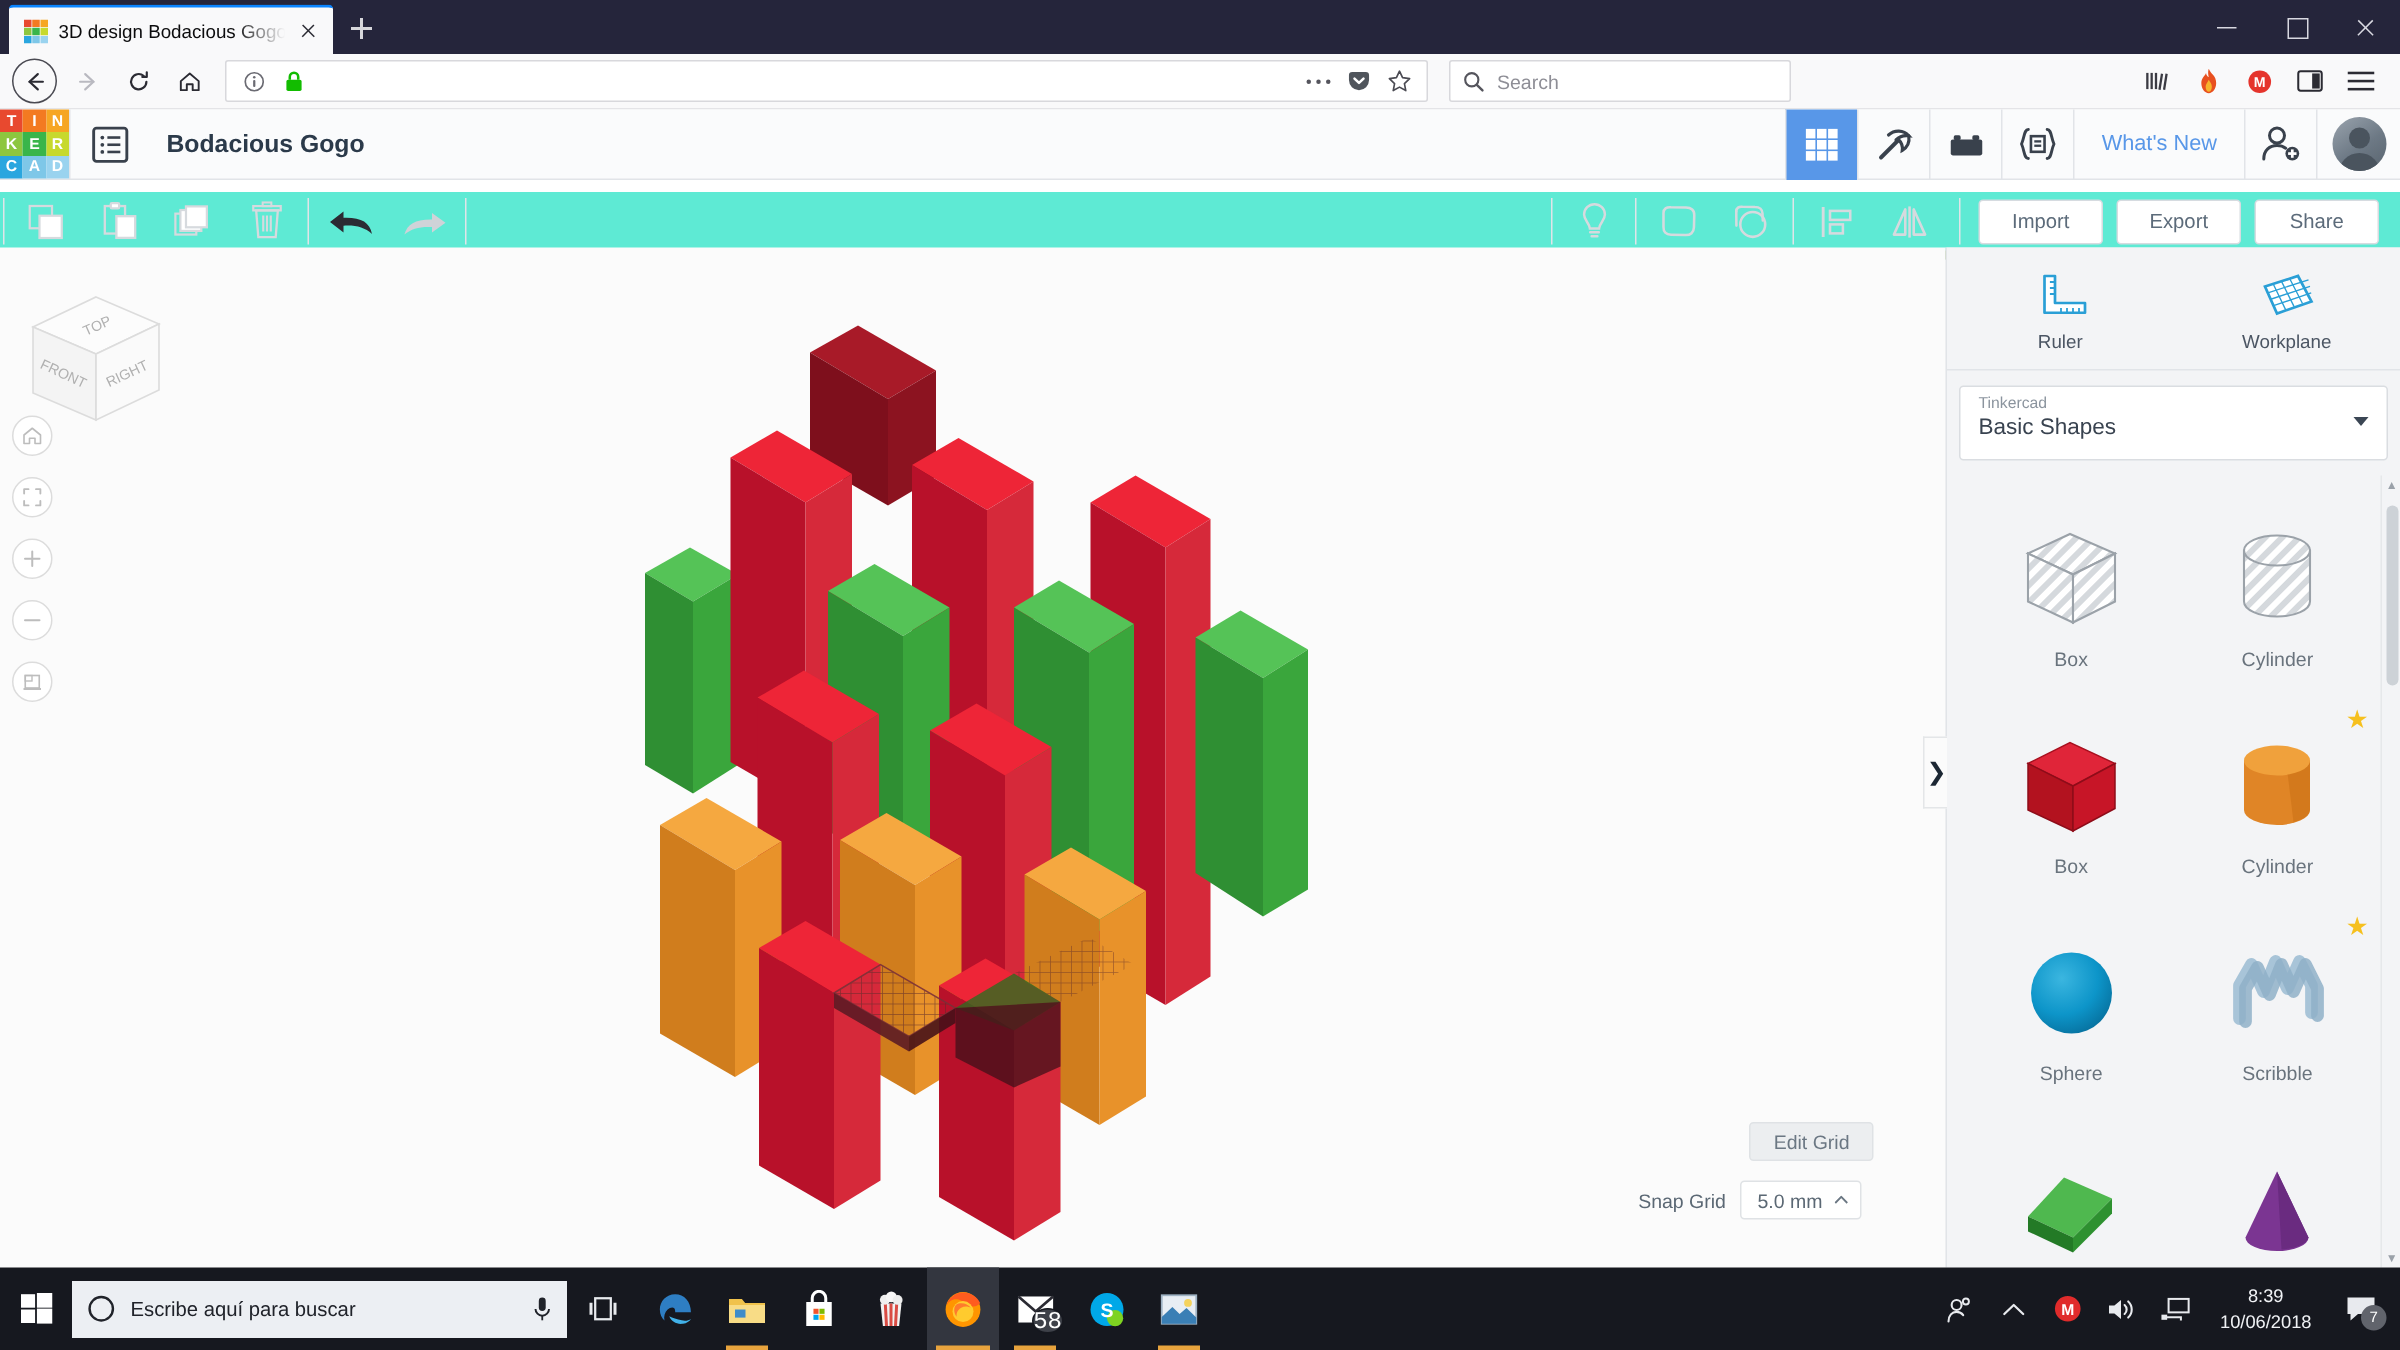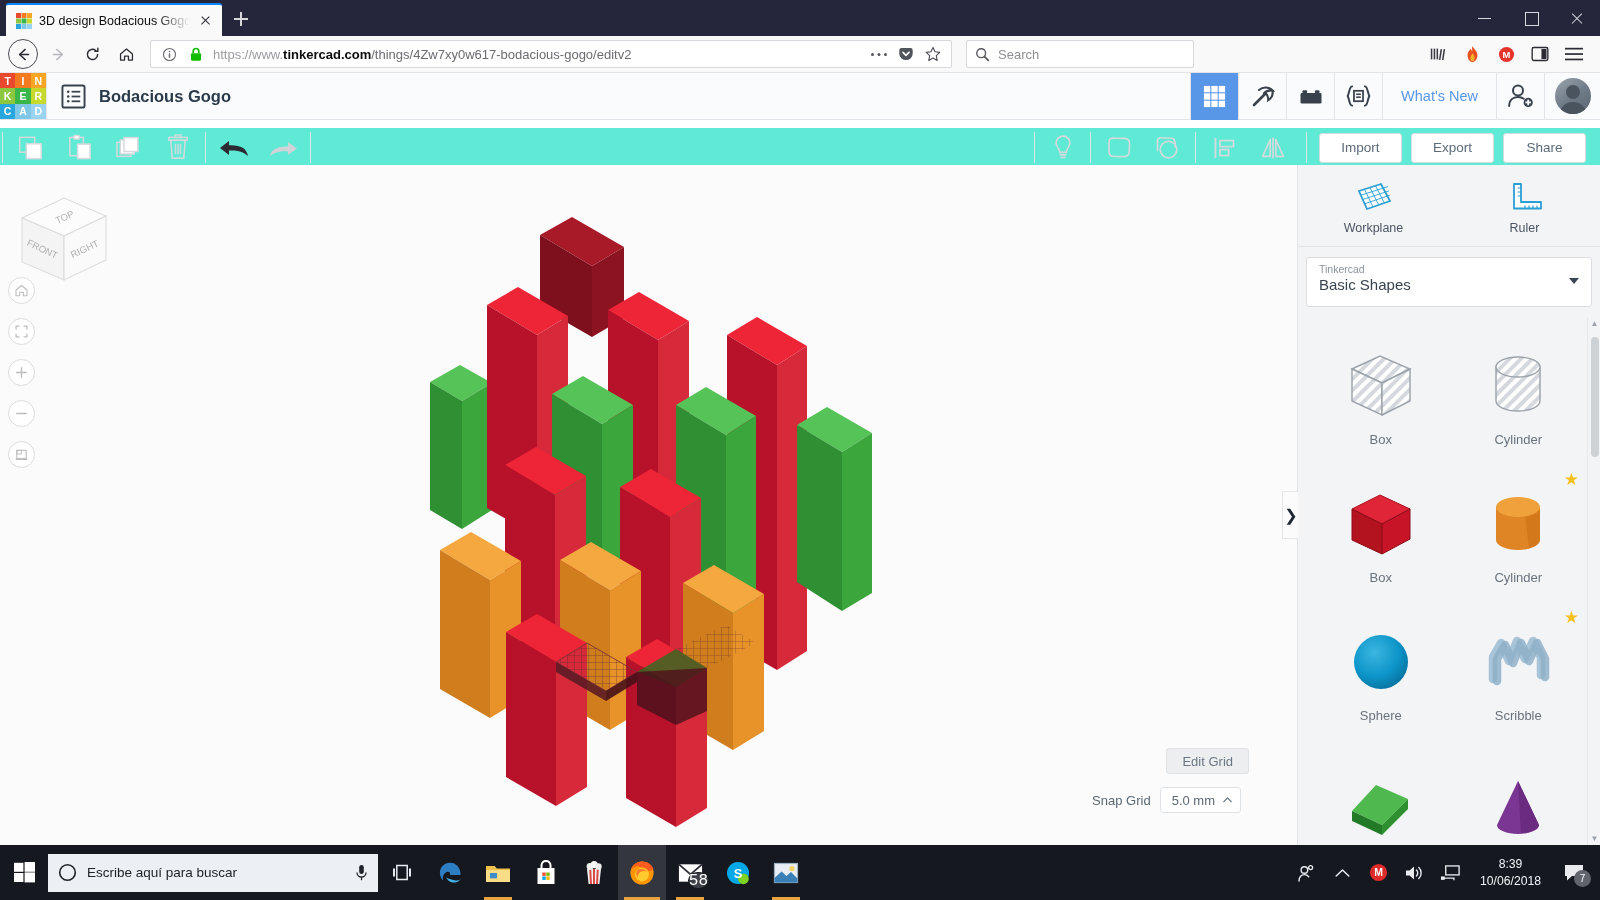--- a/index.html
+++ b/index.html
@@ -106,21 +106,21 @@
     align-content: center;
   }
   .tc-logo span {
     display: flex; align-items: center; justify-content: center;
     font-size: 10.5px; font-weight: 700; color: #fff; font-family: "Liberation Sans", sans-serif;
   }
   .hdr-divider { width: 1px; height: 47px; background: #e1e4e8; }
   .hdr-listbtn {
     width: 52px; height: 47px; display: flex; align-items: center; justify-content: center;
   }
-  .hdr-title { font-size: 16.5px; color: #2b3a4a; font-weight: 700; }
+  .hdr-title { font-size: 16.5px; color: #2b3a4a; font-weight: 700; margin-left: 12px; }
   .hdr-right { margin-left: auto; display: flex; align-items: stretch; height: 47px; }
   .hdr-ico {
     width: 48px; display: flex; align-items: center; justify-content: center;
     border-left: 1px solid #e1e4e8; color: #3b4e63;
   }
   .hdr-ico.active { background: #5897e8; color: #fff; }
   .hdr-whatsnew {
     display: flex; align-items: center; padding: 0 18px; border-left: 1px solid #e1e4e8;
     font-size: 14.5px; color: #5897e8;
   }
@@ -355,21 +355,20 @@
             <circle cx="8" cy="4.8" r="0.9" fill="#6b6b73"></circle>
             <rect x="7.2" y="6.7" width="1.6" height="5" rx="0.7" fill="#6b6b73"></rect>
           </svg>
       </span>
       <span class="url-ico">
         <svg width="14" height="15" viewBox="0 0 14 16">
             <rect x="1.6" y="6.6" width="10.8" height="8" rx="1.2" fill="#12bc00"></rect>
             <path d="M4 6.6 V4.6 A3 3 0 0 1 10 4.6 V6.6" stroke="#12bc00" stroke-width="1.8" fill="none"></path>
           </svg>
       </span>
-      <span class="url-text">https://www.<b>tinkercad.com</b><i>/things/4Zw7xy0w617-bodacious-gogo/editv2</i></span>
       <span class="url-spacer"></span>
       <span class="url-ico">
         <svg width="18" height="5" viewBox="0 0 18 5">
             <circle cx="2.5" cy="2.5" r="1.5" fill="#55555d"></circle>
             <circle cx="9" cy="2.5" r="1.5" fill="#55555d"></circle>
             <circle cx="15.5" cy="2.5" r="1.5" fill="#55555d"></circle>
           </svg>
       </span>
       <span class="url-ico">
         <svg width="16" height="16" viewBox="0 0 16 16">
@@ -750,32 +749,32 @@
       </span>
     </div>
   </div>
 
   <div class="rpanel">
     <div class="panel-collapse">❯</div>
 
     <div class="rp-top">
       <div class="rp-tool">
         <svg width="40" height="34" viewBox="0 0 40 34">
+          <path d="M9,3 L16,3 L16,21 L36,21 L36,27.5 L9,27.5 Z" fill="#ffffff" stroke="#2a9fd6" stroke-width="1.8" stroke-linejoin="round"></path>
+          <path d="M12.6,7 H15.4 M12.6,11 H15.4 M12.6,15 H15.4 M20,24.4 V27 M24,24.4 V27 M28,24.4 V27 M32,24.4 V27" stroke="#2a9fd6" stroke-width="1.2"></path>
+        </svg>
+        <span class="rp-tool-label">Ruler</span>
+      </div>
+      <div class="rp-tool">
+        <svg width="40" height="34" viewBox="0 0 40 34">
           <polygon points="5,10 27,3 36,20 13,28" fill="#ffffff" stroke="#2a9fd6" stroke-width="1.8"></polygon>
           <path d="M10.5,8.3 L18.8,25.6 M16,6.6 L24.4,23.4 M21.5,4.8 L30,21.3" stroke="#2a9fd6" stroke-width="0.9"></path>
           <path d="M6.9,14.2 L34,5.6 M8.8,18.5 L35,9.9 M10.7,22.8 L35.8,14.2" stroke="#2a9fd6" stroke-width="0.9"></path>
         </svg>
         <span class="rp-tool-label">Workplane</span>
-      </div>
-      <div class="rp-tool">
-        <svg width="40" height="34" viewBox="0 0 40 34">
-          <path d="M9,3 L16,3 L16,21 L36,21 L36,27.5 L9,27.5 Z" fill="#ffffff" stroke="#2a9fd6" stroke-width="1.8" stroke-linejoin="round"></path>
-          <path d="M12.6,7 H15.4 M12.6,11 H15.4 M12.6,15 H15.4 M20,24.4 V27 M24,24.4 V27 M28,24.4 V27 M32,24.4 V27" stroke="#2a9fd6" stroke-width="1.2"></path>
-        </svg>
-        <span class="rp-tool-label">Ruler</span>
       </div>
     </div>
 
     <div class="rp-select-wrap">
       <div class="rp-select">
         <div class="rp-sel-sub">Tinkercad</div>
         <div class="rp-sel-main">Basic Shapes</div>
         <span class="rp-caret"></span>
       </div>
     </div>

